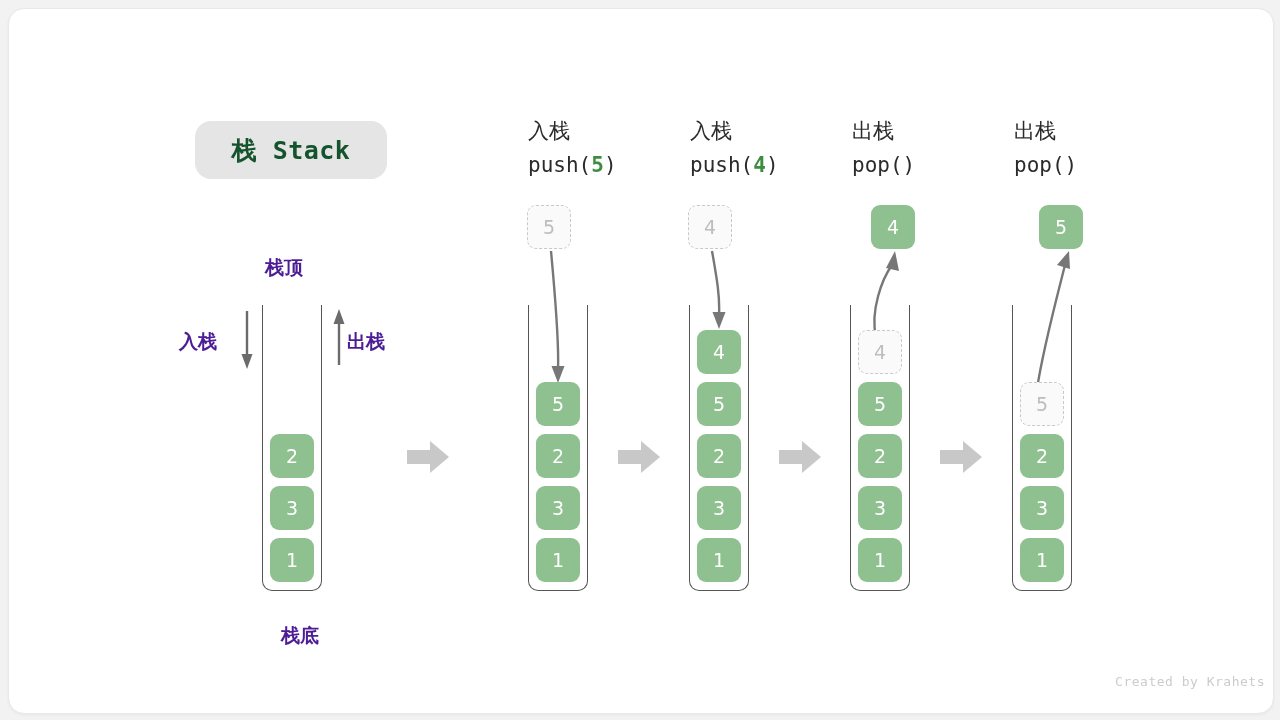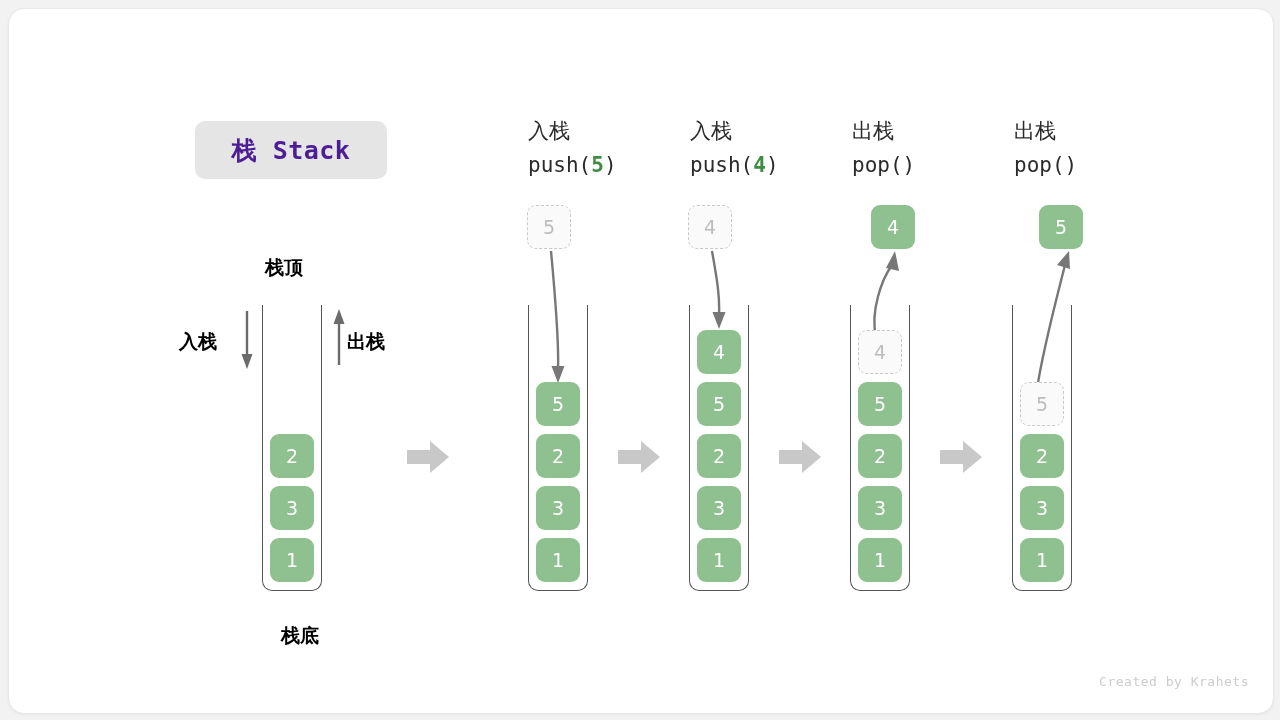--- a/index.html
+++ b/index.html
@@ -27,37 +27,37 @@
 
   .abs { position: absolute; }
 
   
   #title-badge {
     left: 186px;
     top: 112px;
     width: 192px;
     height: 58px;
     background: #e5e5e5;
-    border-radius: 10px;
+    border-radius: 16px;
     display: flex;
     align-items: center;
     justify-content: center;
     font-family: "DejaVu Sans Mono", monospace;
     font-size: 25px;
     font-weight: bold;
-    color: #4c1d95;
+    color: #14532d;
     letter-spacing: 0.5px;
   }
 
   
   .cn-label {
     font-family: "DejaVu Sans", sans-serif;
     font-size: 19px;
     font-weight: bold;
-    color: #000000;
+    color: #4c1d95;
     white-space: nowrap;
   }
 
   
   .col-header {
     font-family: "DejaVu Sans Mono", monospace;
     font-size: 21px;
     color: #2b2b2b;
     line-height: 34px;
     white-space: nowrap;
@@ -104,21 +104,21 @@
 
   
   .step-arrow {
     width: 42px;
     height: 36px;
     color: #c8c8c8;
   }
 
   
   #credit {
-    right: 24px;
+    right: 8px;
     bottom: 24px;
     font-family: "DejaVu Sans Mono", monospace;
     font-size: 13px;
     color: #cccccc;
     letter-spacing: 0.5px;
     margin-left: 12px;
   }
 
   svg { overflow: visible; }
 </style>

